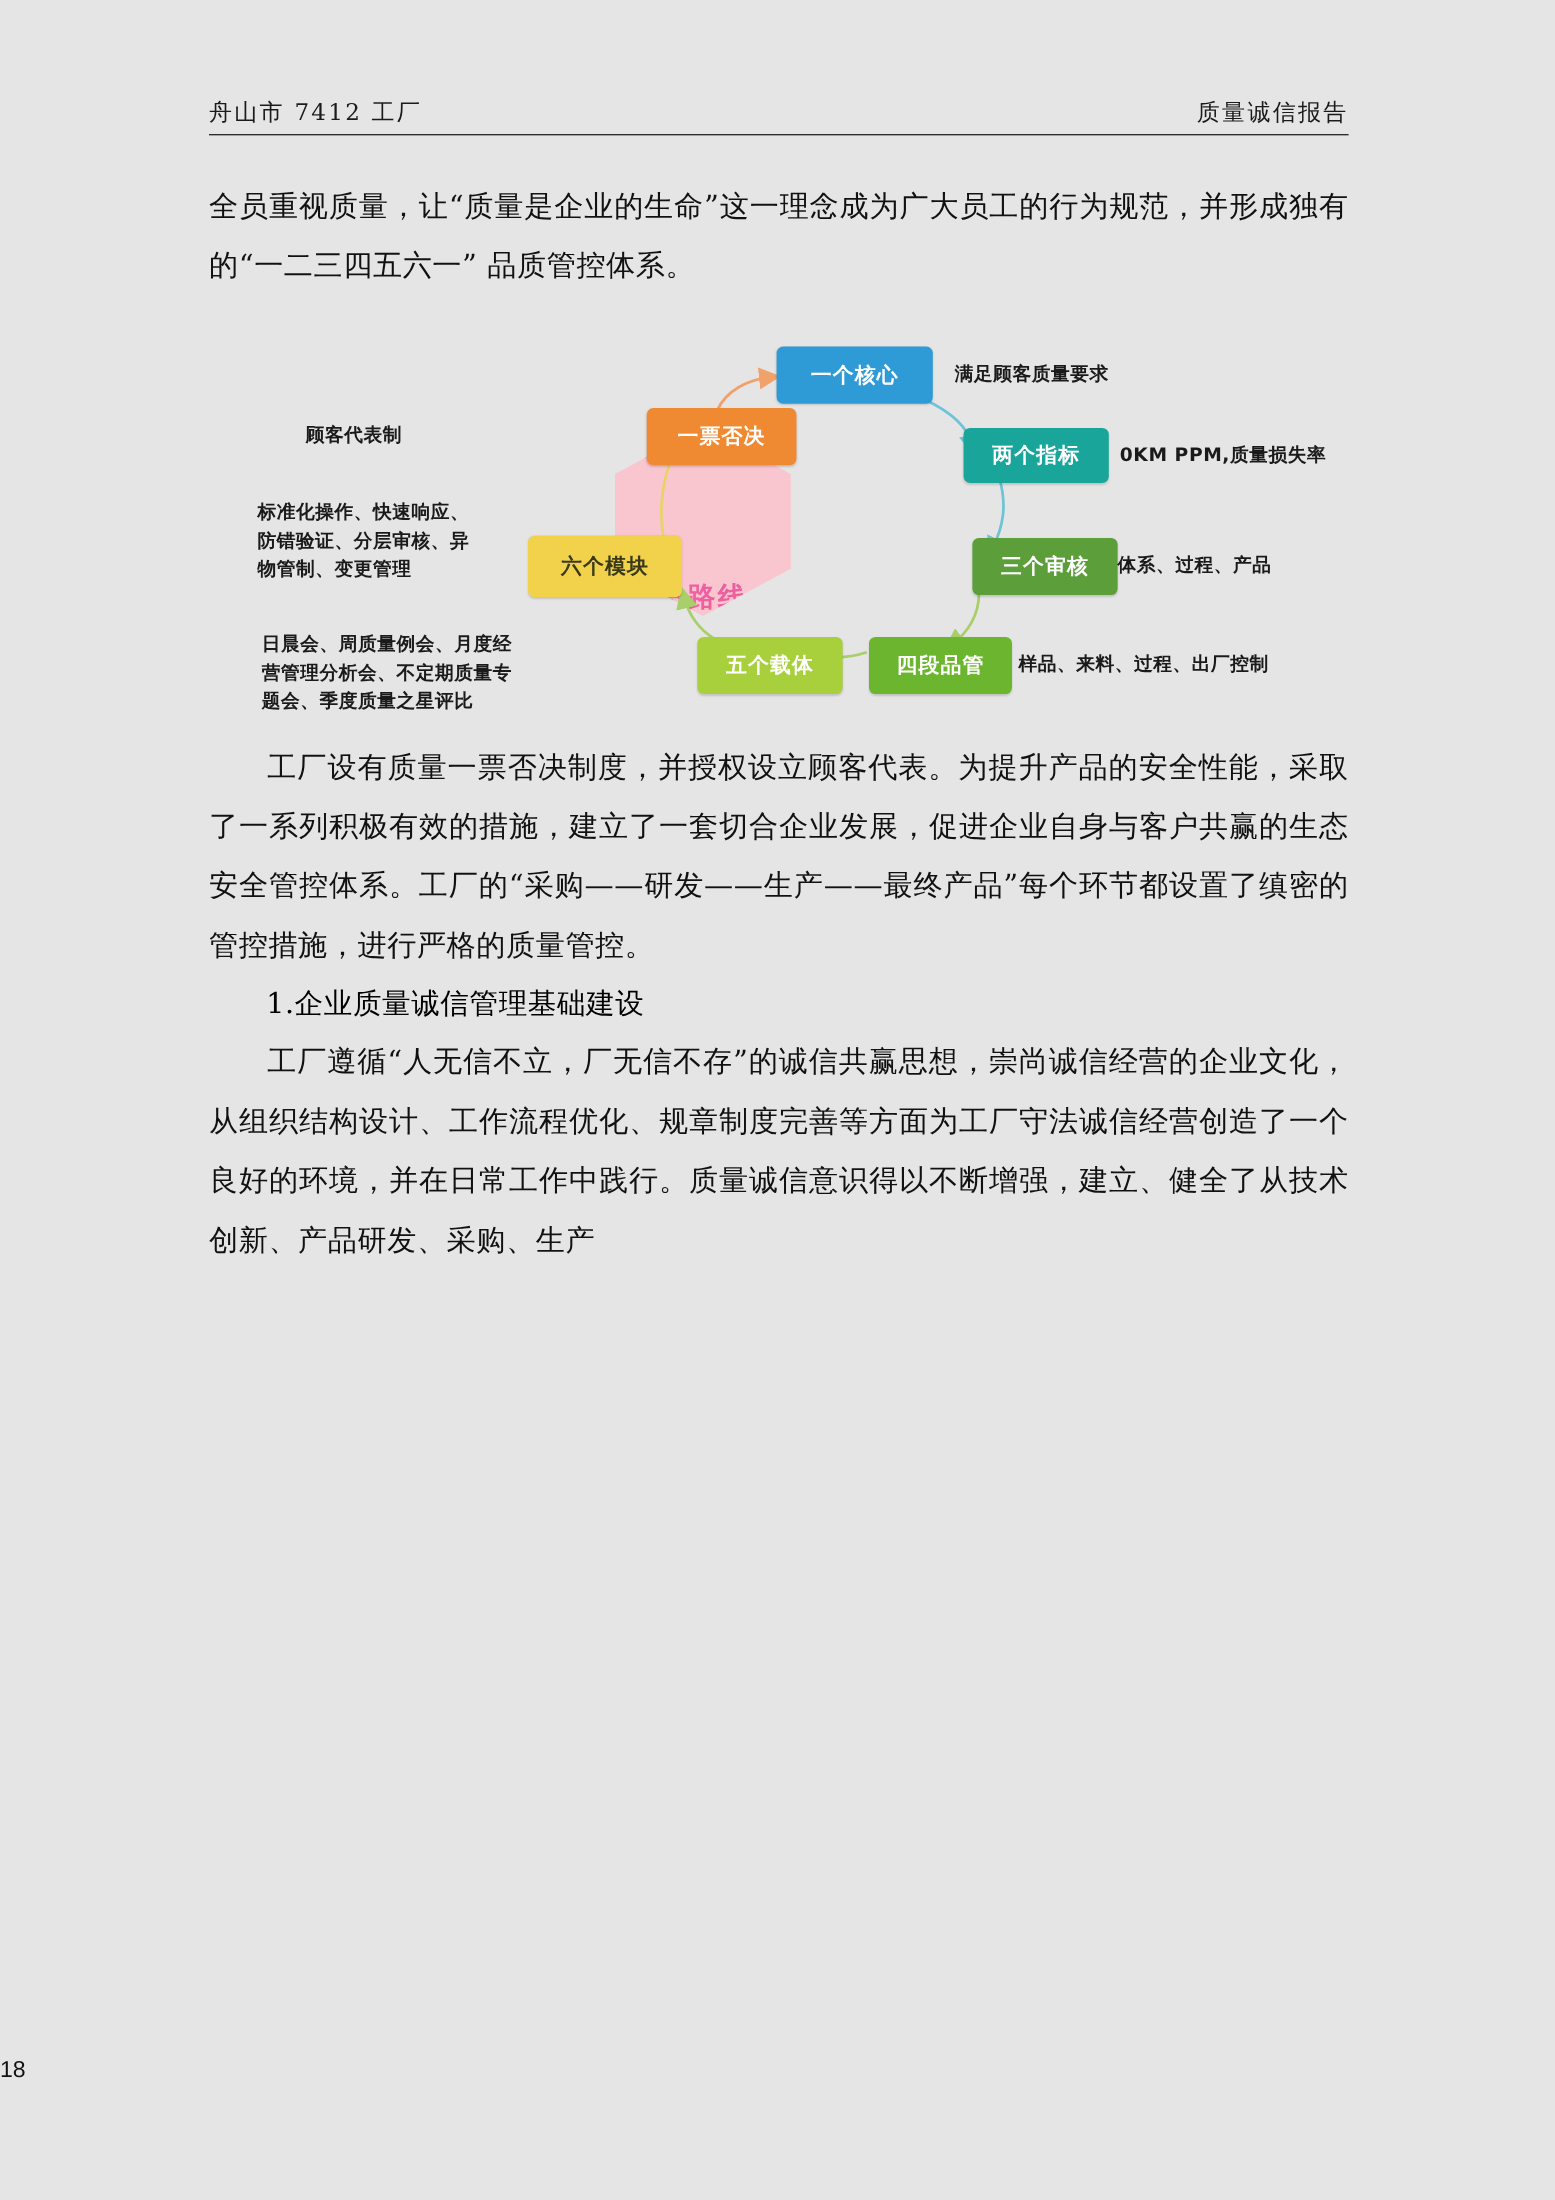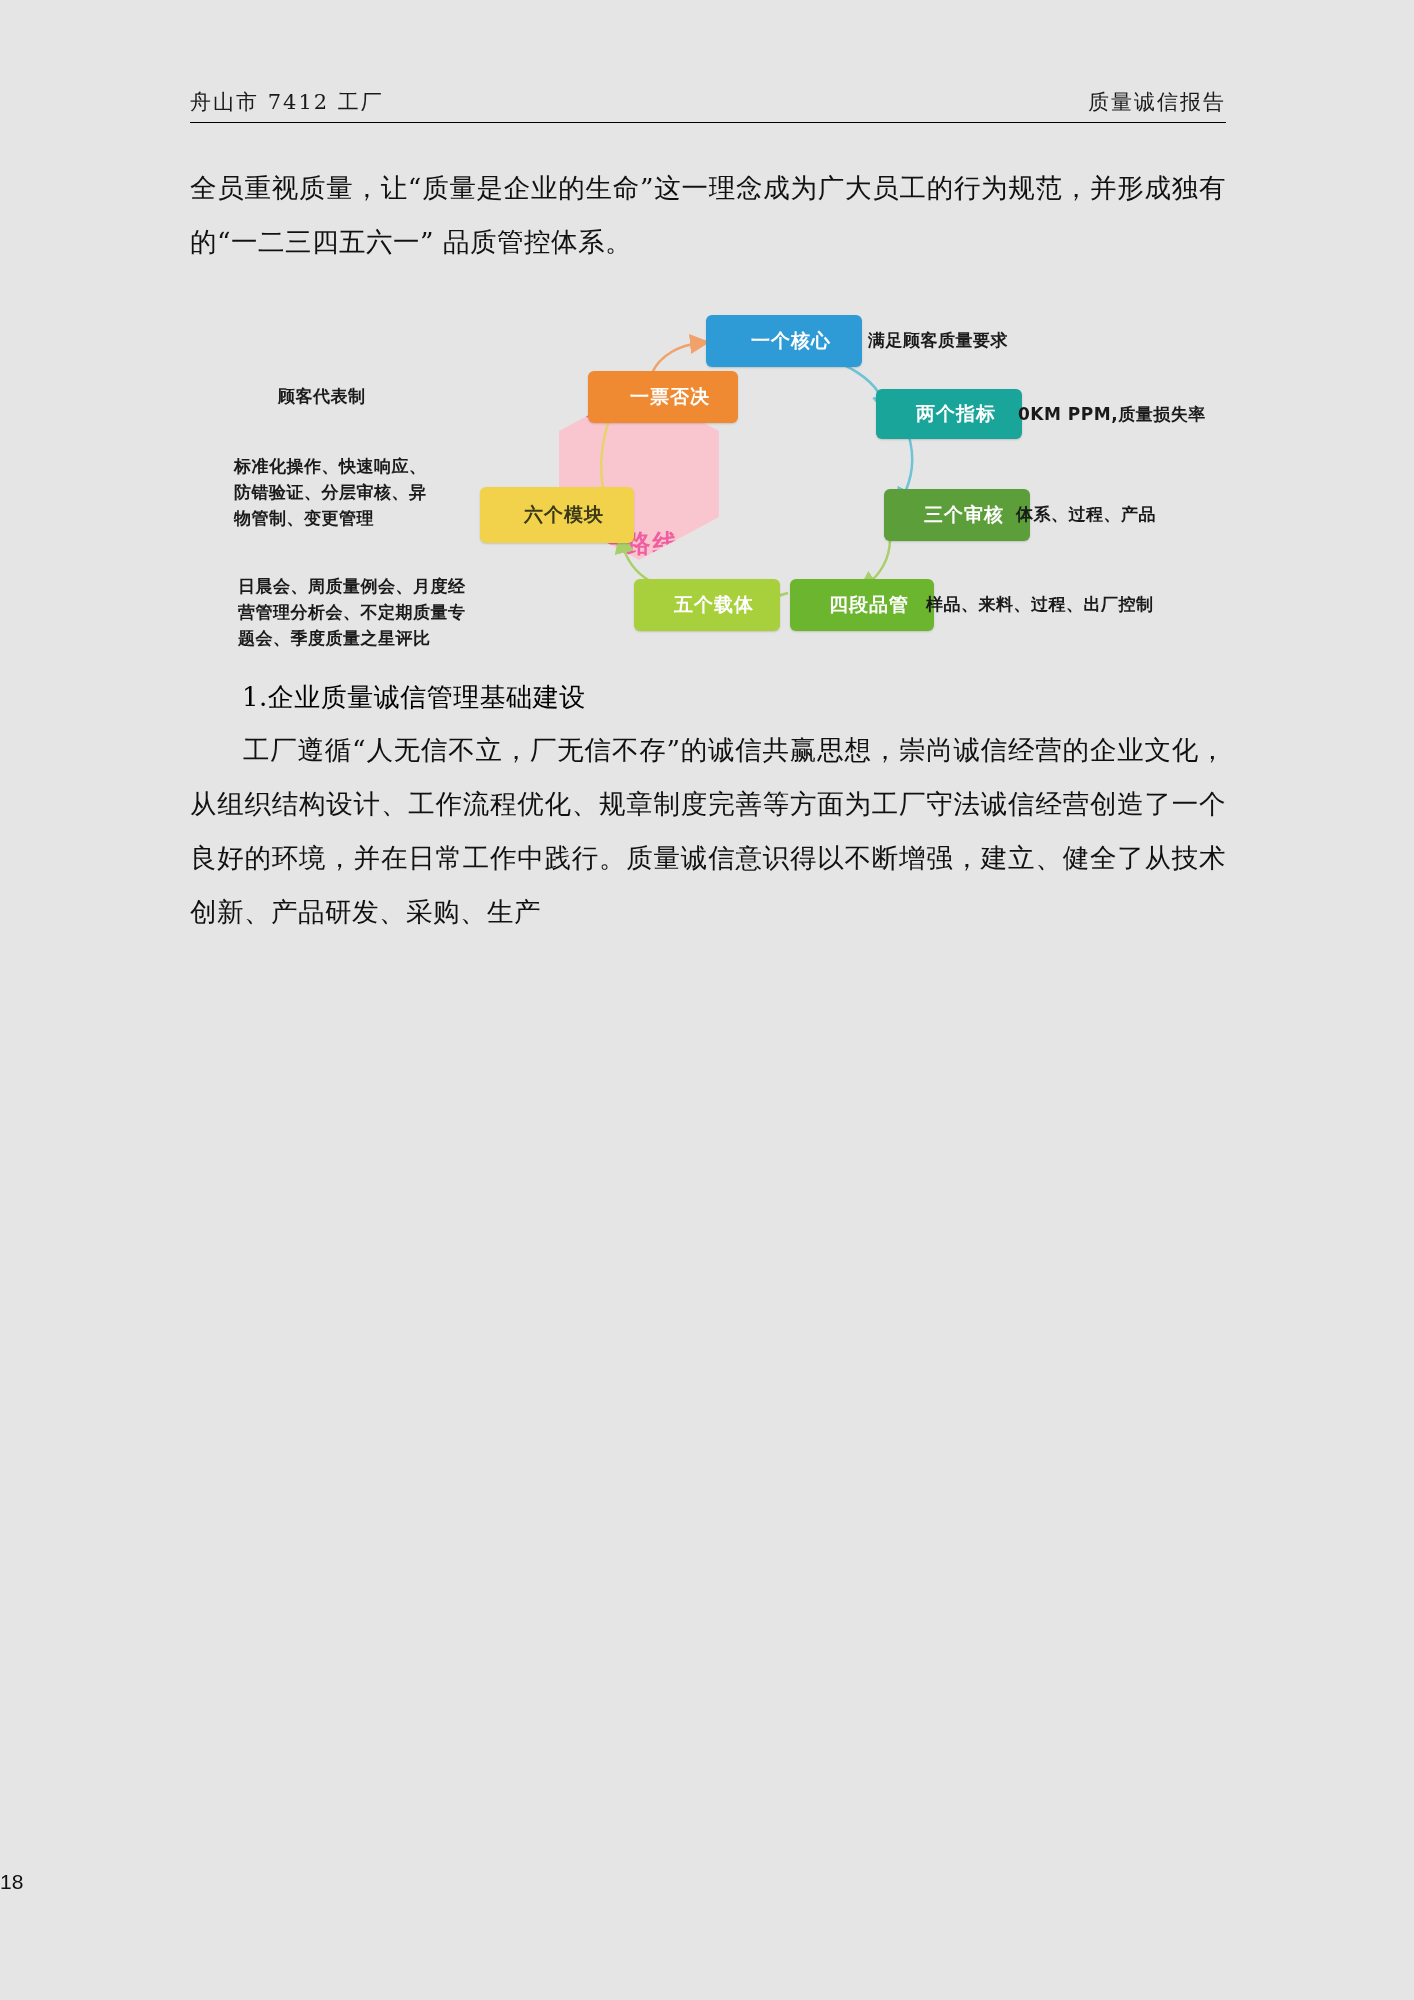--- a/index.html
+++ b/index.html
@@ -92,21 +92,20 @@
     align-items: center;
     justify-content: center;
     font-family: "DejaVu Sans", "Liberation Sans", sans-serif;
     font-weight: bold;
     font-size: 19px;
     color: #ffffff;
     letter-spacing: 1px;
     border-radius: 6px;
     text-align: center;
     box-shadow: 0 1px 2px rgba(0,0,0,0.15);
-    padding-left: 14px;
   }
   .center-shape {
     position: absolute;
     left: 356px;
     top: 95px;
     width: 186px;
     height: 172px;
     background: #f9c6d0;
     display: flex;
     flex-direction: column;
@@ -220,19 +219,20 @@
       <div class="fig-label" style="left:44px;top:160px;">标准化操作、快速响应、</div>
       <div class="fig-label" style="left:44px;top:186px;">防错验证、分层审核、异</div>
       <div class="fig-label" style="left:44px;top:212px;">物管制、变更管理</div>
 
       <div class="node" style="left:398px;top:78px;width:136px;height:52px;background:#f08a32;">
         <span>一票否决</span>
       </div>
       <div class="fig-label" style="left:88px;top:90px;">顾客代表制</div>
     </div>
 
+    <p class="para indent">工厂设有质量一票否决制度，并授权设立顾客代表。为提升产品的安全性能，采取了一系列积极有效的措施，建立了一套切合企业发展，促进企业自身与客户共赢的生态安全管控体系。工厂的“采购——研发——生产——最终产品”每个环节都设置了缜密的管控措施，进行严格的质量管控。</p>
     <p class="heading-s">1.企业质量诚信管理基础建设</p>
     <p class="para indent">工厂遵循“人无信不立，厂无信不存”的诚信共赢思想，崇尚诚信经营的企业文化，从组织结构设计、工作流程优化、规章制度完善等方面为工厂守法诚信经营创造了一个良好的环境，并在日常工作中践行。质量诚信意识得以不断增强，建立、健全了从技术创新、产品研发、采购、生产</p>
 
   </div>
 
   <div class="pageno">18</div>
 </div>
 
 </body></html>

